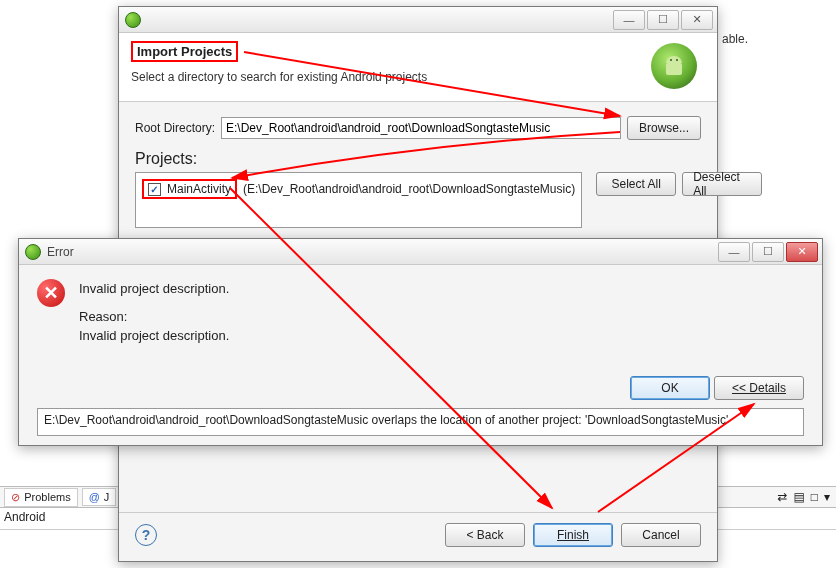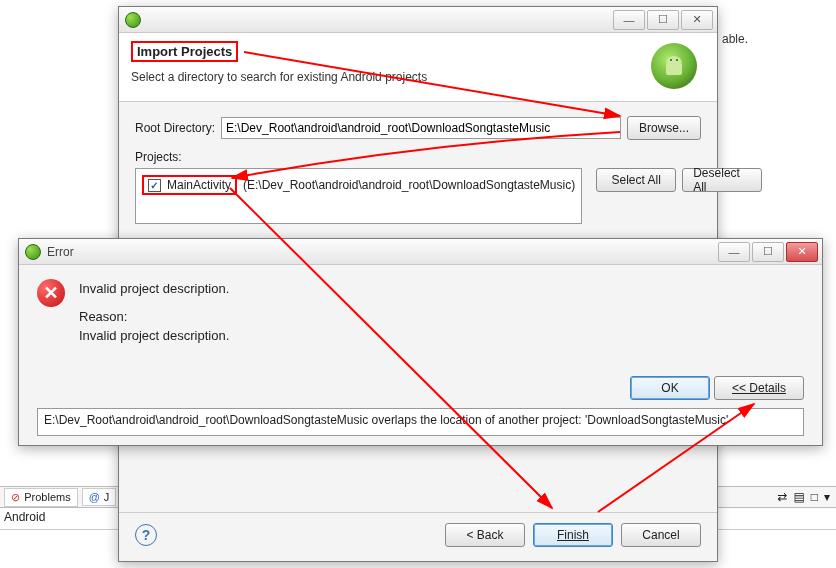--- a/index.html
+++ b/index.html
@@ -166,21 +166,21 @@
     align-items: center;
     justify-content: center;
     cursor: default;
   }
   .btn.disabled { color: #999; }
   .btn.focus {
     border: 1px solid #3f83c4;
     box-shadow: 0 0 0 1px #6aa7e0 inset;
     background: linear-gradient(#f2f8fe, #d7e8f7);
   }
-  .section-label { font-size: 12px; margin-bottom: 4px; }
+  .section-label { font-size: 16px; margin-bottom: 4px; }
   .list-box {
     border: 1px solid #999;
     background: #fff;
     height: 56px;
     padding: 6px;
     font-size: 12px;
   }
   .list-item {
     display: flex;
     align-items: center;

